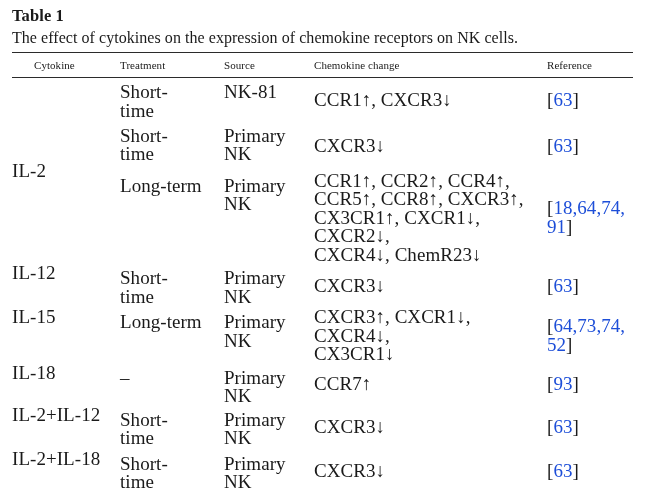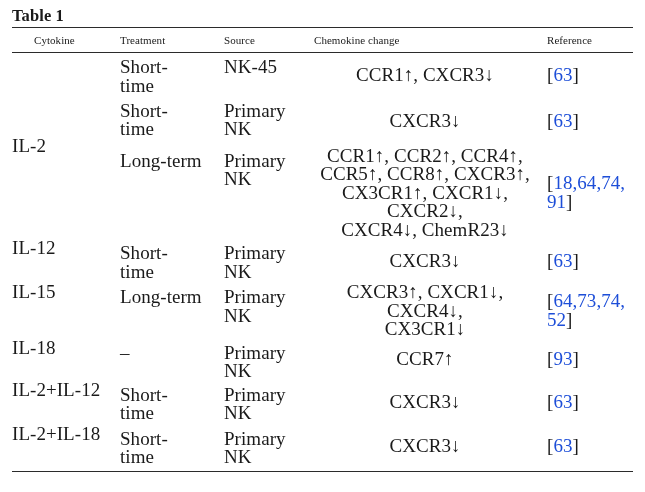--- a/index.html
+++ b/index.html
@@ -91,21 +91,20 @@
     padding-left: 8px !important;
     padding-top: 5px !important;
   }
   td.source {
     padding-left: 8px !important;
     padding-top: 5px !important;
   }
   td.change {
     padding-left: 6px !important;
     vertical-align: middle !important;
-    text-align: center;
   }
   td.reference {
     padding-left: 11px !important;
     vertical-align: middle !important;
   }
 
   .ref-num { color: #1d4ed8; }
   .ref-brk { color: #1a1a1a; }
 
   .bottom-rule {
@@ -117,20 +116,21 @@
   }
 
   .cell-lines { white-space: pre-line; }
 </style>
 </head>
 <body>
 
 <div class="page">
 
   <div class="table-label">Table 1</div>
+  <div class="table-caption">The effect of cytokines on the expression of chemokine receptors on NK cells.</div>
 
   <table class="data">
     <colgroup>
       <col class="c-cytokine">
       <col class="c-treatment">
       <col class="c-source">
       <col class="c-change">
       <col class="c-reference">
     </colgroup>
     <thead>
@@ -140,21 +140,21 @@
         <th class="h-source">Source</th>
         <th class="h-change">Chemokine change</th>
         <th class="h-reference">Reference</th>
       </tr>
     </thead>
     <tbody id="table-body">
         <tr style="height: 44px;">
           <td class="cytokine cell-lines span-group" rowspan="3">IL-2</td>
           <td class="treatment cell-lines">Short-
 time</td>
-          <td class="source cell-lines">NK-45</td>
+          <td class="source cell-lines">NK-81</td>
           <td class="change cell-lines">CCR1↑, CXCR3↓</td>
           <td class="reference"><span class="ref-brk">[</span><span class="ref-num cell-lines">63</span><span class="ref-brk">]</span></td>
         </tr>
         <tr style="height: 50px;">
           <td class="treatment cell-lines">Short-
 time</td>
           <td class="source cell-lines">Primary
 NK</td>
           <td class="change cell-lines">CXCR3↓</td>
           <td class="reference"><span class="ref-brk">[</span><span class="ref-num cell-lines">63</span><span class="ref-brk">]</span></td>

